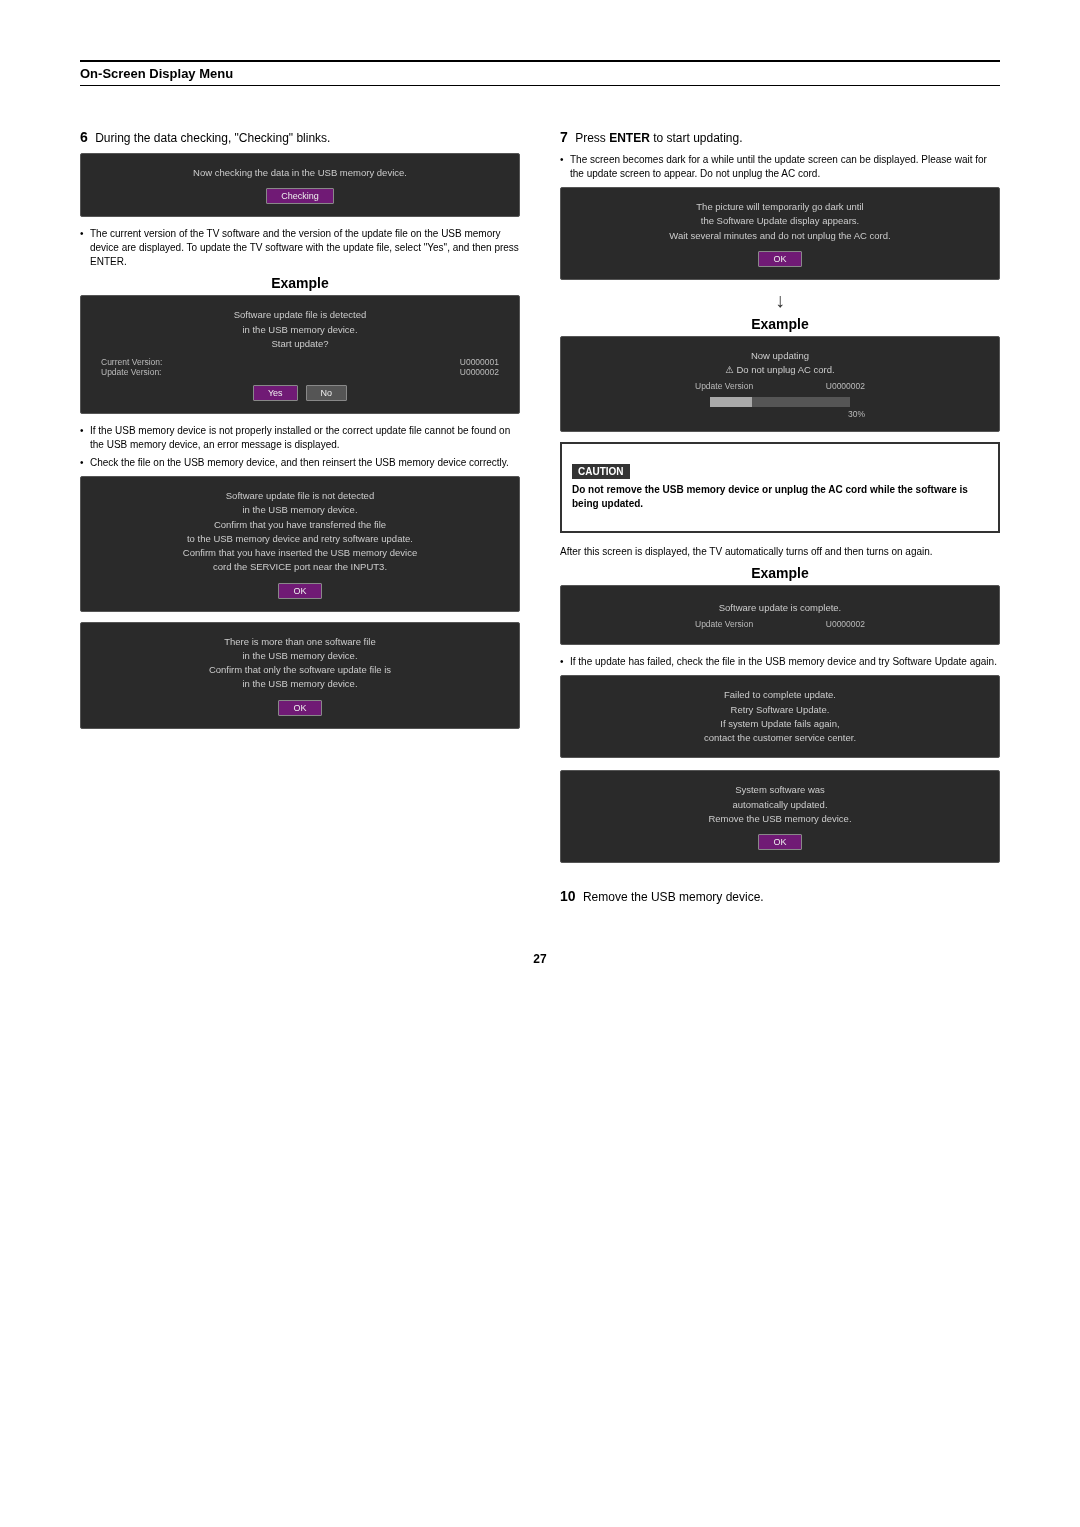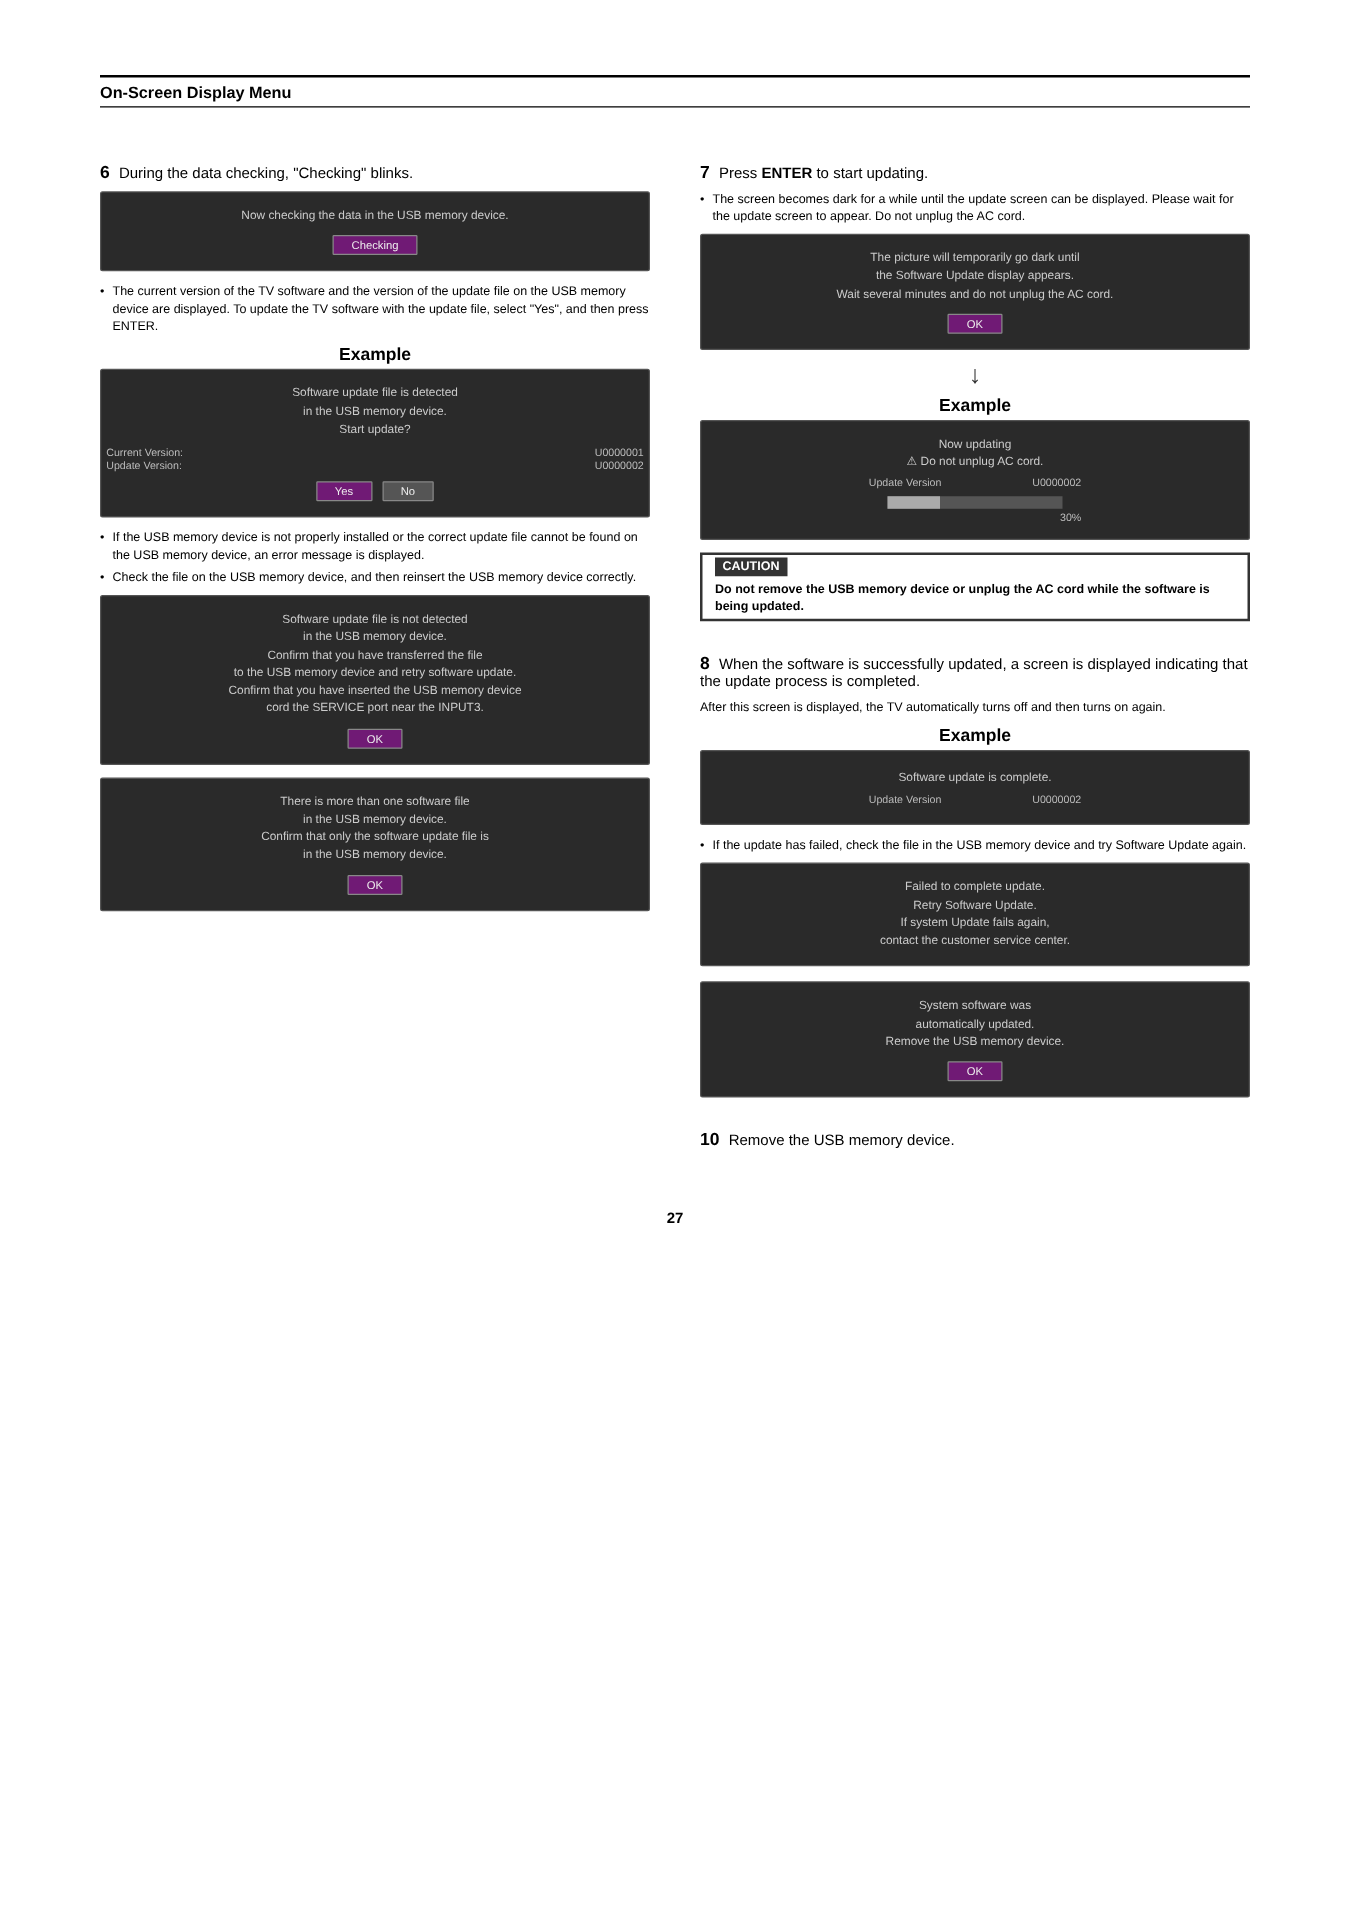--- a/index.html
+++ b/index.html
@@ -44,21 +44,21 @@
       font-size: 14px;
       font-weight: bold;
       margin-right: 4px;
     }
 
     
     .screen-mock {
       background: #2a2a2a;
       color: #ccc;
       border: 1px solid #555;
-      padding: 12px 4px;
+      padding: 12px 20px;
       margin-bottom: 10px;
       font-size: 10px;
       text-align: center;
       border-radius: 2px;
       min-height: 60px;
       display: flex;
       flex-direction: column;
       align-items: center;
       justify-content: center;
     }
@@ -118,21 +118,21 @@
       line-height: 1.4;
     }
     .bullet-list li::before {
       content: "•";
       position: absolute;
       left: 0;
     }
 
     .caution-box {
       border: 2px solid #333;
-      padding: 2px 10px;
+      padding: 20px 10px;
       margin: 8px 0;
     }
     .caution-title {
       font-weight: bold;
       font-size: 10px;
       text-transform: uppercase;
       background: #333;
       color: #fff;
       padding: 2px 6px;
       display: inline-block;
@@ -302,24 +302,20 @@
     </div>
 
     <div class="caution-box">
       <div class="caution-title">CAUTION</div>
       <div class="caution-text">
         <strong>Do not remove the USB memory device or unplug the AC cord while the software is being updated.</strong>
       </div>
     </div>
 
     <div style="margin-top:12px;">
-      <div class="step-heading">
-        <span class="step-num">8</span>
-        <span>When the software is successfully updated, a screen is displayed indicating that the update process is completed.</span>
-      </div>
       <div class="step-body">After this screen is displayed, the TV automatically turns off and then turns on again.</div>
       <div class="example-label">Example</div>
 
       <div class="screen-mock">
         <div class="screen-text">Software update is complete.</div>
         <div style="width:170px; font-size:8.5px; color:#bbb; margin-top:4px; display:flex; justify-content:space-between;">
           <span>Update Version</span>
           <span>U0000002</span>
         </div>
       </div>

